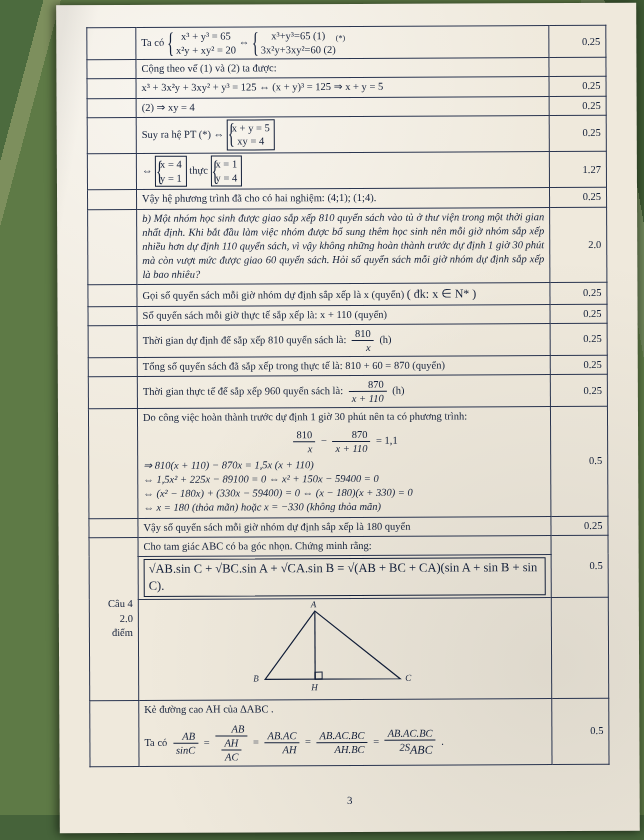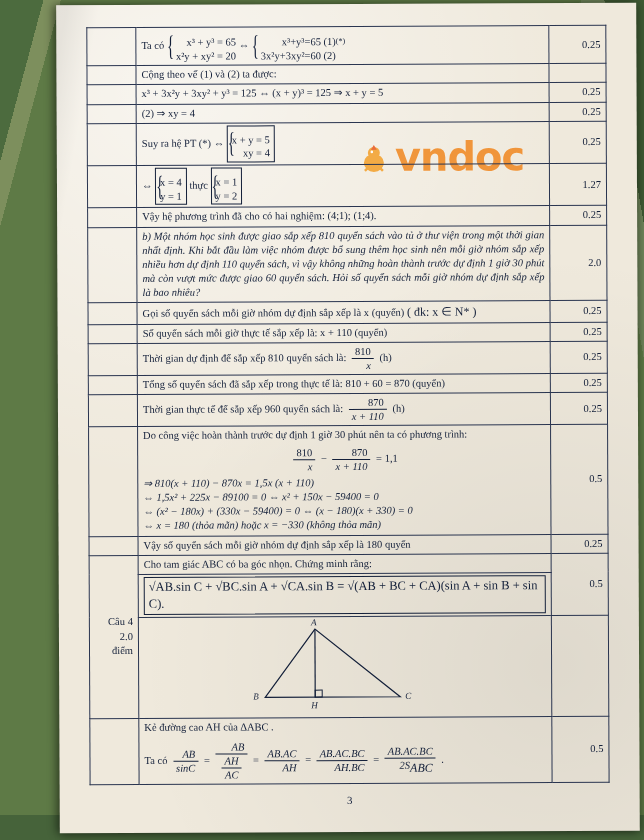--- a/index.html
+++ b/index.html
@@ -68,52 +68,41 @@
   .frac{display:inline-block;vertical-align:middle;text-align:right;margin:0 3px;}
   .frac .num{display:block;border-bottom:1px solid #14203a;padding:0 3px;line-height:1.25;}
   .frac .den{display:block;padding:0 3px;line-height:1.25;}
   .brace{
     display:inline-block;position:relative;padding-left:9px;vertical-align:middle;
   }
   .brace:before{
     content:"{";position:absolute;left:0;top:50%;transform:translateY(-50%) scaleY(1.9);
     font-size:15px;line-height:1;
   }
-  .stack{display:inline-block;vertical-align:middle;text-align:right;line-height:1.3;margin-top:6px;}
+  .stack{display:inline-block;vertical-align:middle;text-align:center;line-height:1.3;}
   .sys{display:inline-block;vertical-align:middle;}
   .eqbox{display:inline-block;border:1px solid #14203a;padding:1px 4px;vertical-align:middle;}
   sup{font-size:8px;}
   .row-tall td{padding-top:5px;padding-bottom:5px;}
   .fig{position:relative;height:96px;}
   .pagenum{
     position:absolute;left:0;right:0;bottom:26px;text-align:center;
     font-size:11px;color:#1c2742;
   }
   .big{font-size:12.5px;}
   .tiny{font-size:12px;}
 </style>
 </head>
 <body>
 
 <div class="backdrop"></div>
 
 <div class="paper">
   <div class="paper-inner">
 
-    <div class="watermark">
-      <span class="ico">
-        <svg width="34" height="34" viewBox="0 0 34 34">
-          <ellipse cx="17" cy="20" rx="10" ry="9" fill="#f4a02a"></ellipse>
-          <circle cx="17" cy="10" r="6" fill="#f4a02a"></circle>
-          <path d="M17 2 L14 7 L20 7 Z" fill="#e8571f"></path>
-          <circle cx="15" cy="9" r="1.3" fill="#fff"></circle>
-          <path d="M8 28 L12 24 M26 28 L22 24" stroke="#f4a02a" stroke-width="2.5" fill="none"></path>
-        </svg>
-      </span><span>vndoc</span>
-    </div>
 
     <table class="doc">
 
       <tbody>
           <tr>
         <td class="colmark"></td>
         <td class="pad">
           <span>Ta có</span>
           <span class="brace sys">
             <span class="stack">
@@ -171,21 +160,21 @@
           <span class="brace sys eqbox">
             <span class="stack">
               <span>x = 4</span><br>
               <span>y = 1</span>
             </span>
           </span>
           <span>thực</span>
           <span class="brace sys eqbox">
             <span class="stack">
               <span>x = 1</span><br>
-              <span>y = 2</span>
+              <span>y = 4</span>
             </span>
           </span>
         </td>
         <td class="colno">1.27</td>
       </tr>
 
       <tr>
         <td class="colmark"></td>
         <td class="pad">Vậy hệ phương trình đã cho có hai nghiệm: (4;1); (1;4).</td>
         <td class="colno">0.25</td>

